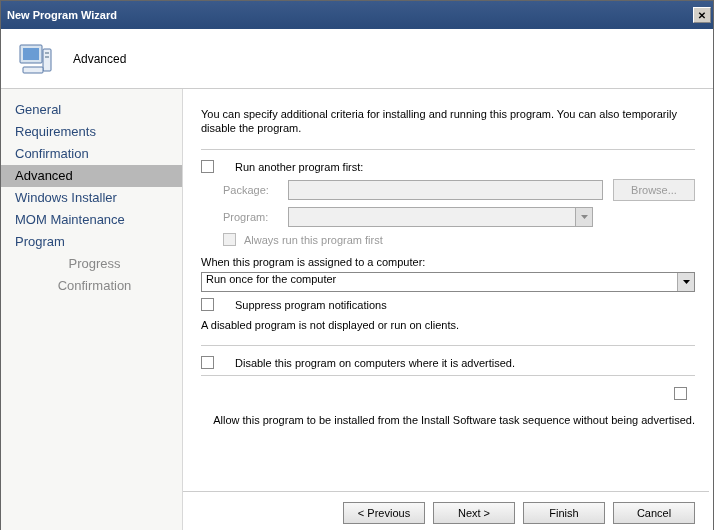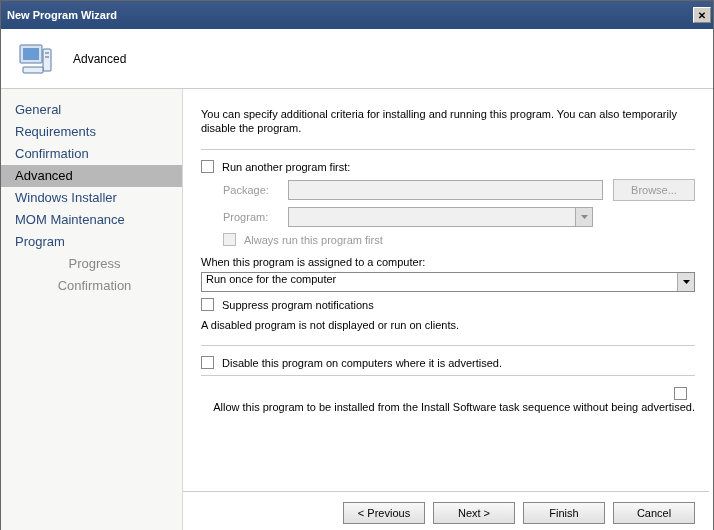--- a/index.html
+++ b/index.html
@@ -80,21 +80,21 @@
   padding: 18px 18px 10px 18px;
   position:relative;
   background:#fff;
 }
 .intro{
   color:#000;
   margin-bottom:14px;
   line-height:14px;
 }
 .hr{ border:none;border-top:1px solid #ccc;margin:6px 0 10px 0;}
-.row{ display:flex; align-items:center; margin-bottom:6px;}
+.row{ display:flex; align-items:center; margin-bottom:6px;gap:13px;}
 .checkbox{
   width:13px;height:13px;border:1px solid #888;
   background:#fff; display:inline-block;
   margin-right:8px;flex:none;
 }
 .checkbox.disabled{ border-color:#bbb;background:#f0f0f0;}
 .chk-label{ color:#000;}
 .chk-label.disabled{ color:#9a9a9a;}
 .form-grid{
   margin-left:22px;

